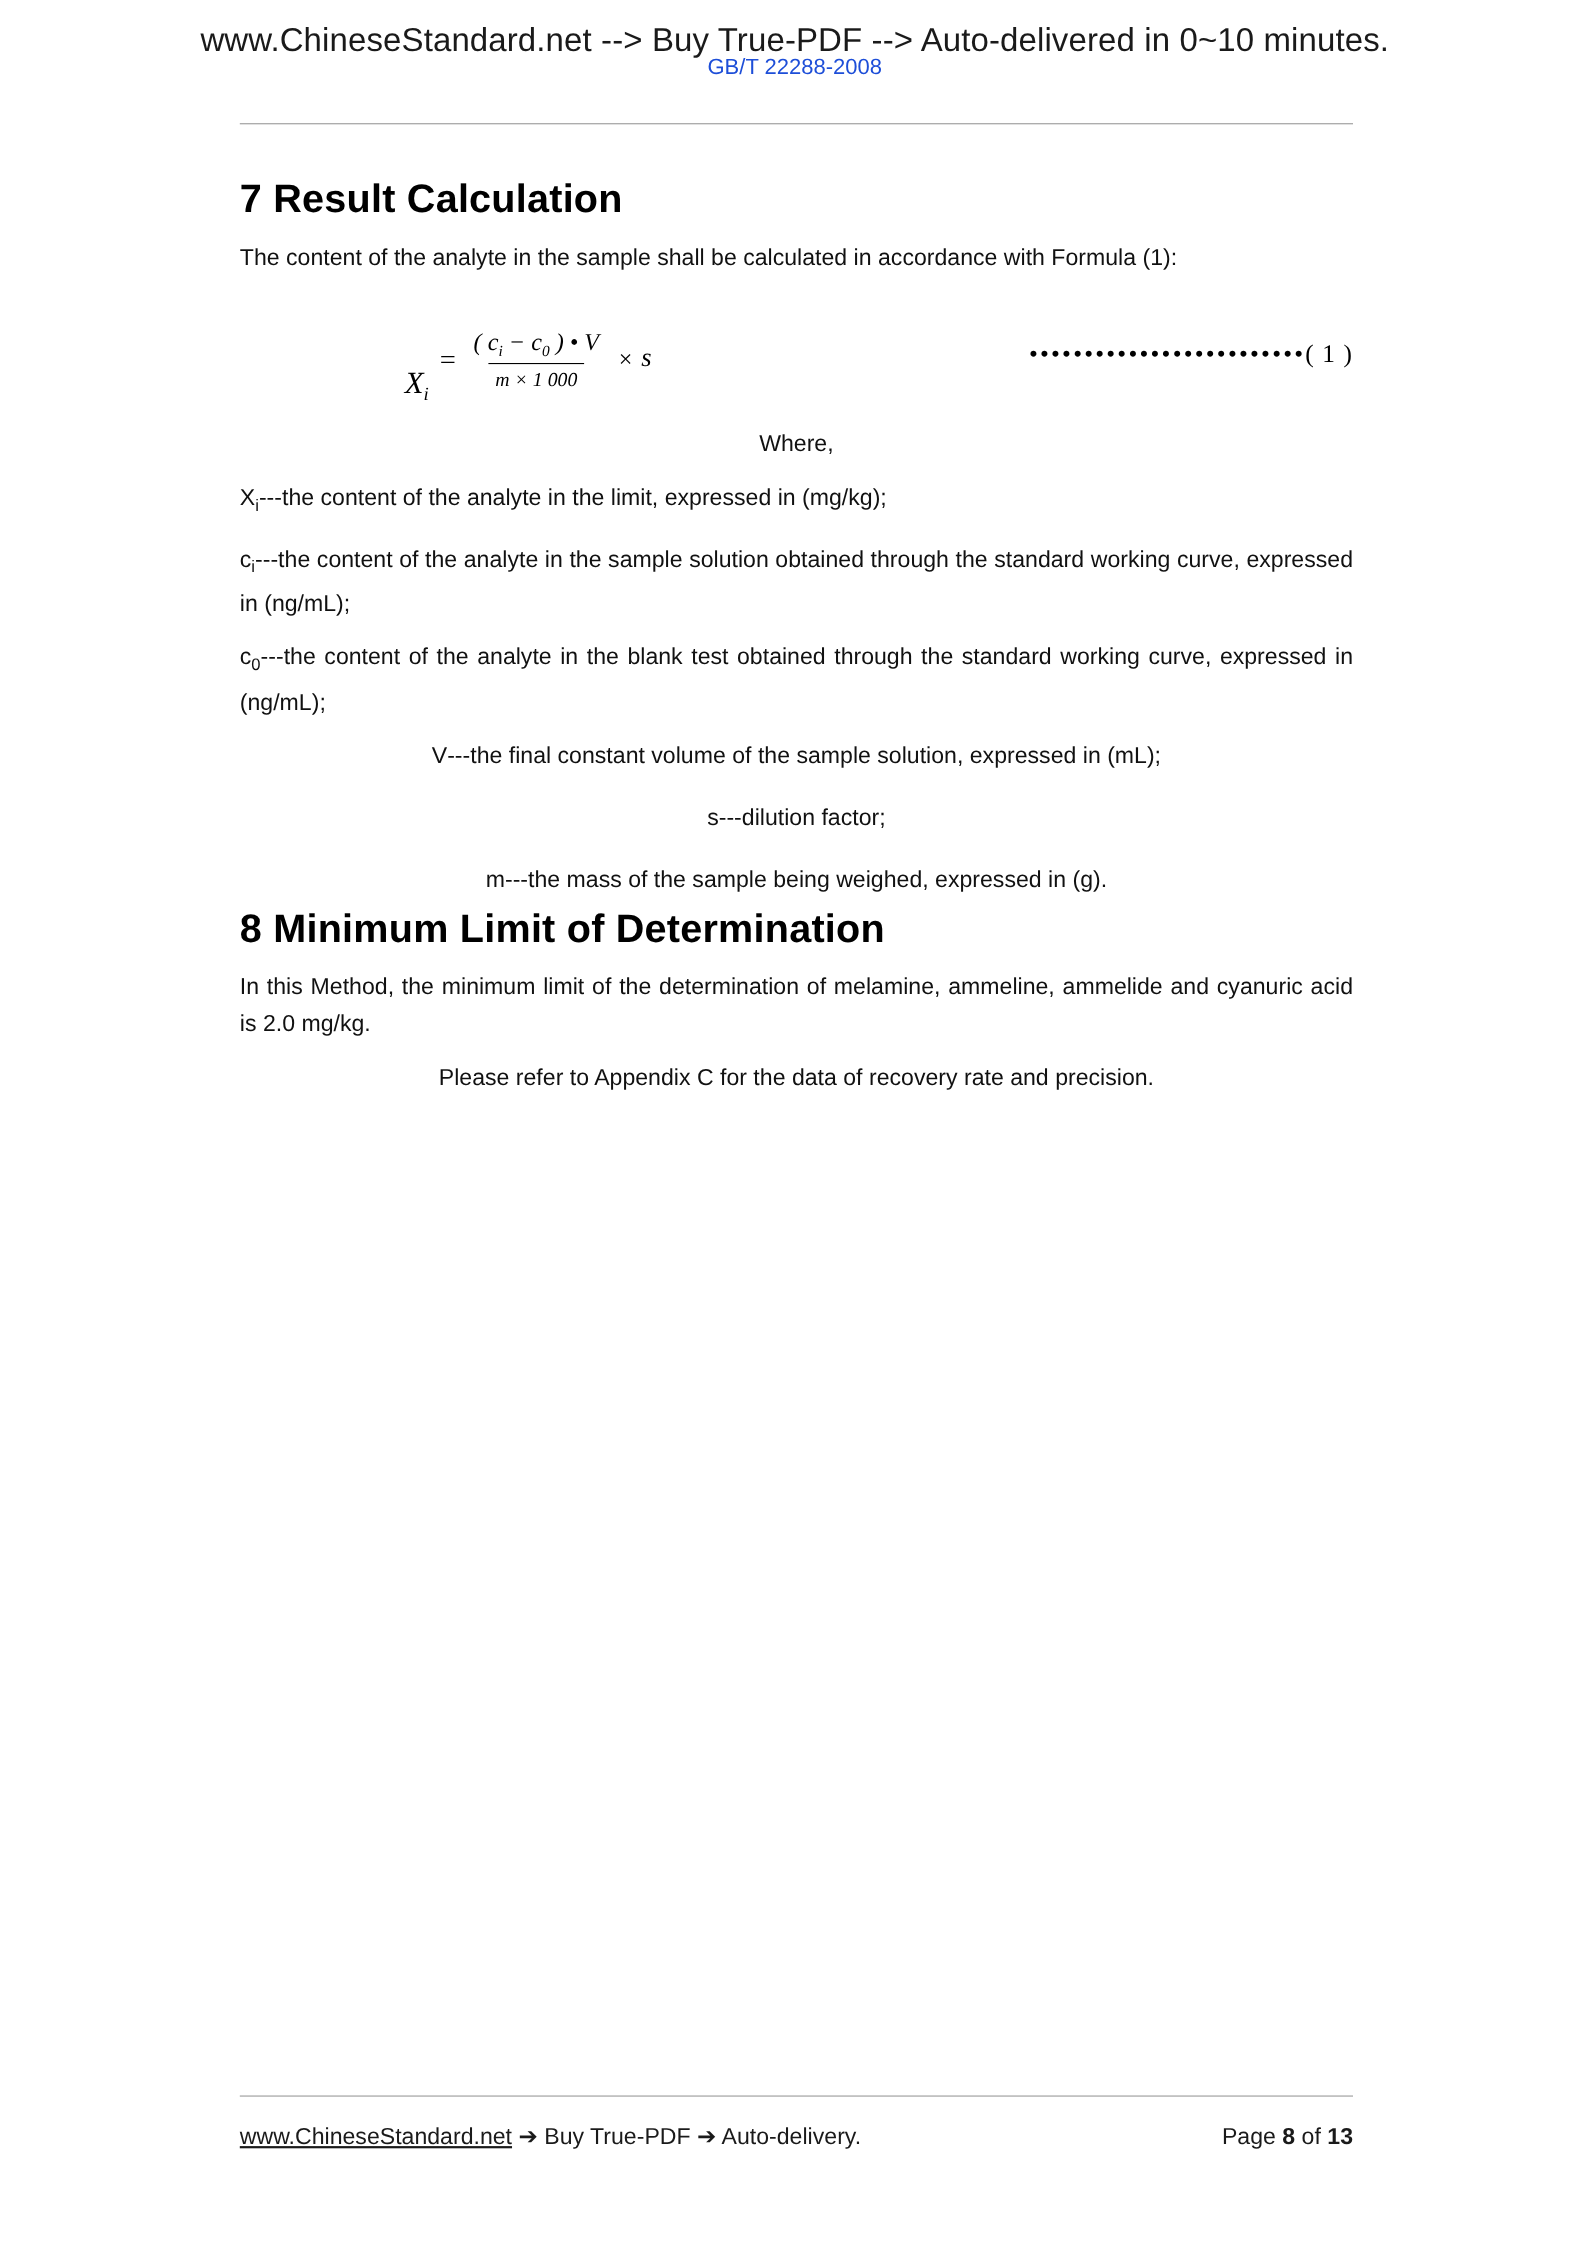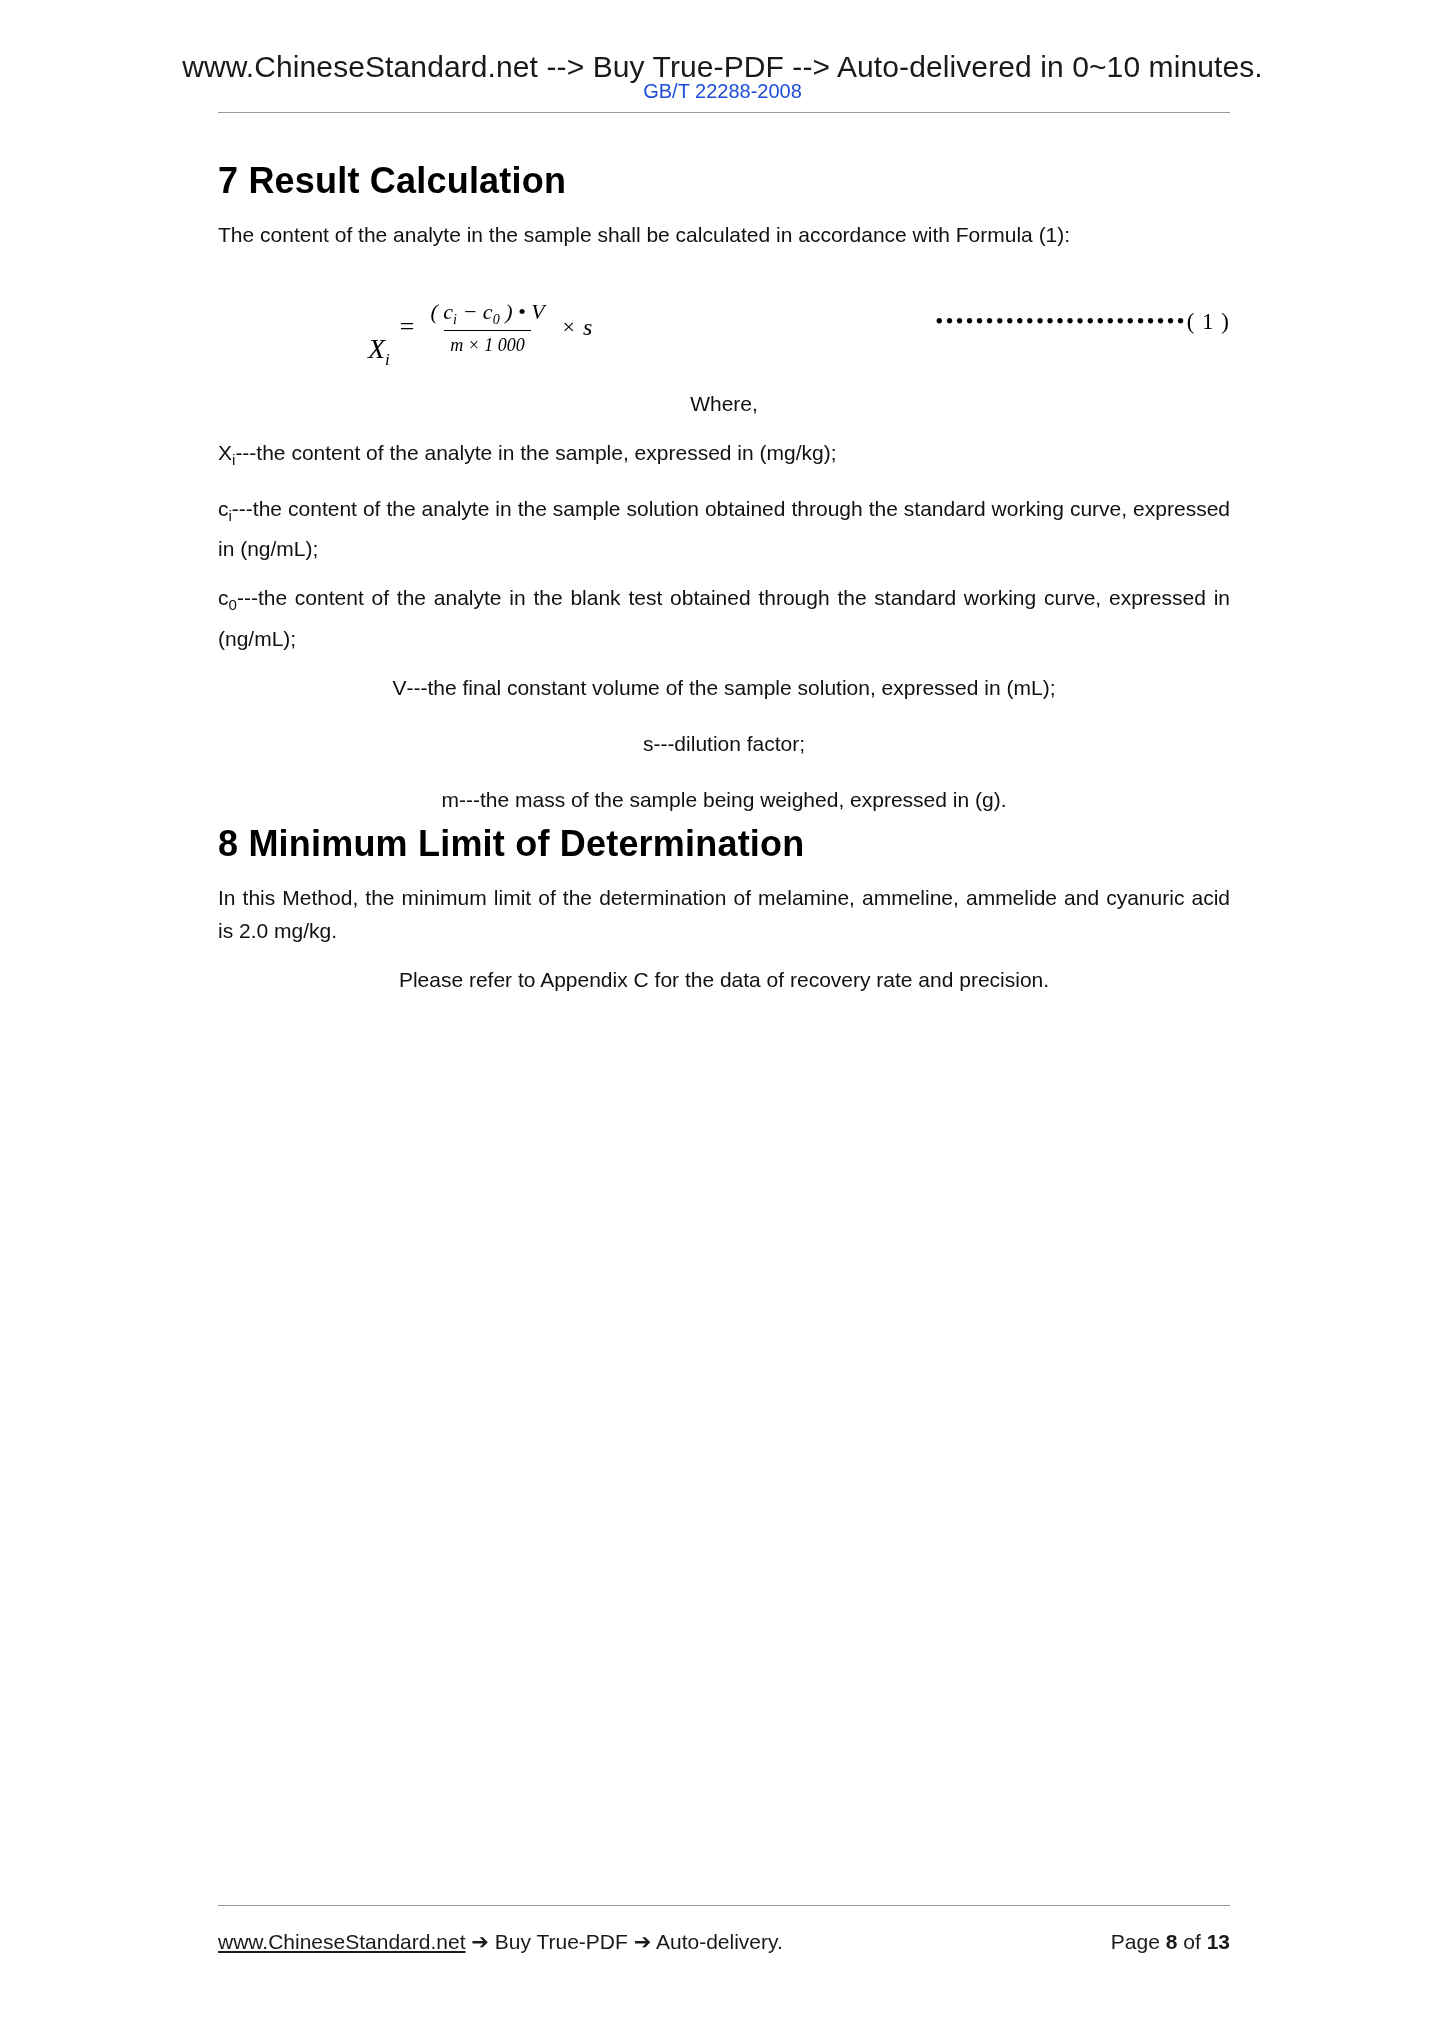--- a/index.html
+++ b/index.html
@@ -19,21 +19,21 @@
     position: relative;
     width: 1445px;
     height: 2044px;
     box-sizing: border-box;
     padding: 0;
   }
 
   
   .header {
     position: absolute;
-    top: 50px;
+    top: 20px;
     left: 0;
     width: 1445px;
     text-align: center;
   }
   .header-line1 {
     font-size: 30px;
     letter-spacing: 0.1px;
     color: #1a1a1a;
     white-space: nowrap;
   }
@@ -203,21 +203,21 @@
         <span class="sfac">s</span>
       </div>
       <div class="dots-num">
         <span class="dots">•••••••••••••••••••••••••</span><span>( 1 )</span>
       </div>
     </div>
 
     <div class="para nojustify">Where,</div>
 
     <div class="para">
-      <span><span>X</span><sub>i</sub></span><span>---the content of the analyte in the sample, expressed in (mg/kg);</span>
+      <span><span>X</span><sub>i</sub></span><span>---the content of the analyte in the limit, expressed in (mg/kg);</span>
     </div>
 
     <div class="para">
       <span><span>c</span><sub>i</sub></span><span>---the content of the analyte in the sample solution obtained through the standard working curve, expressed in (ng/mL);</span>
     </div>
 
     <div class="para">
       <span><span>c</span><sub>0</sub></span><span>---the content of the analyte in the blank test obtained through the standard working curve, expressed in (ng/mL);</span>
     </div>
 

